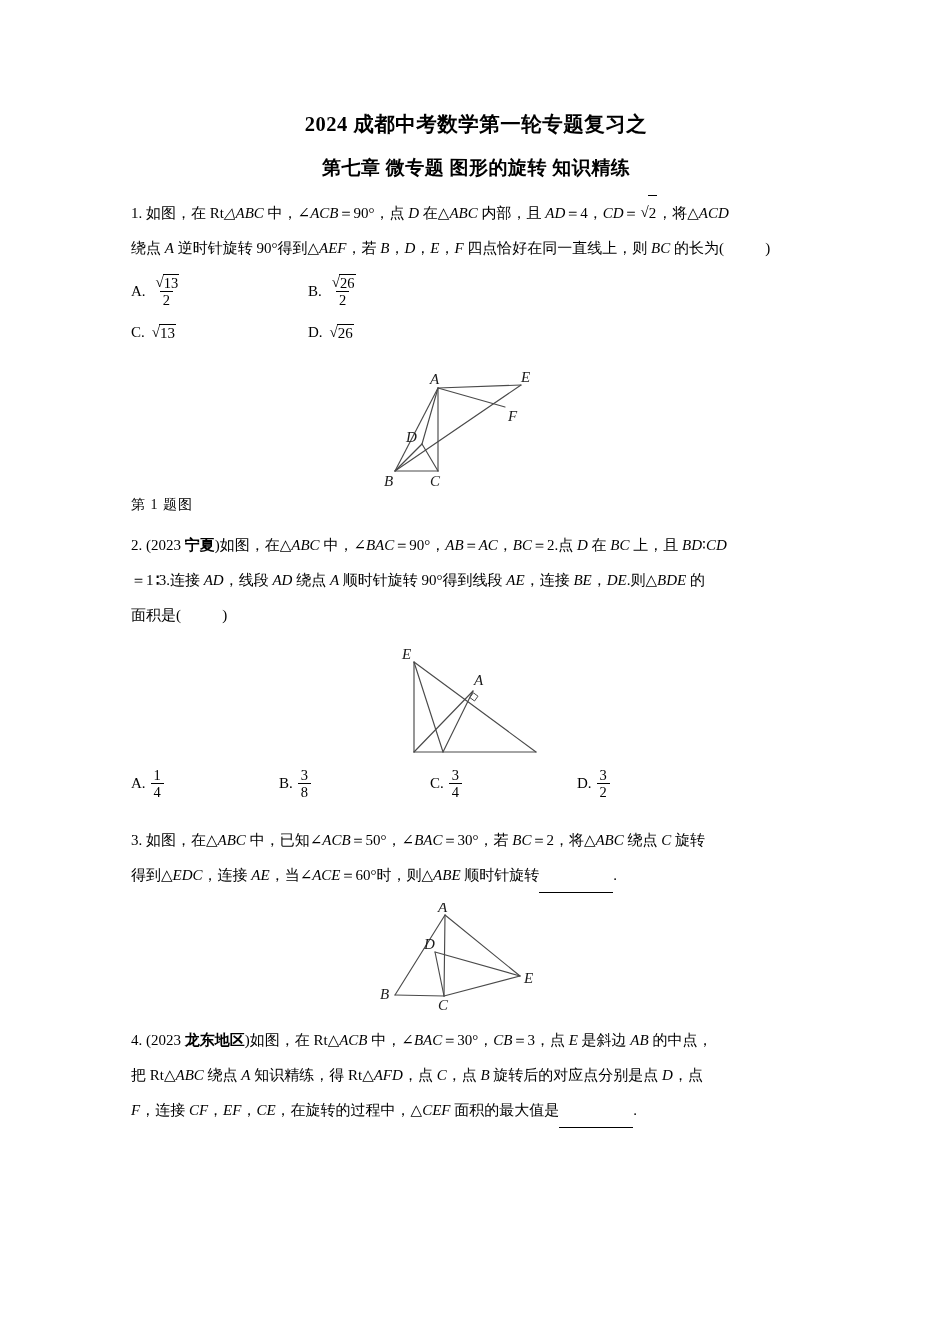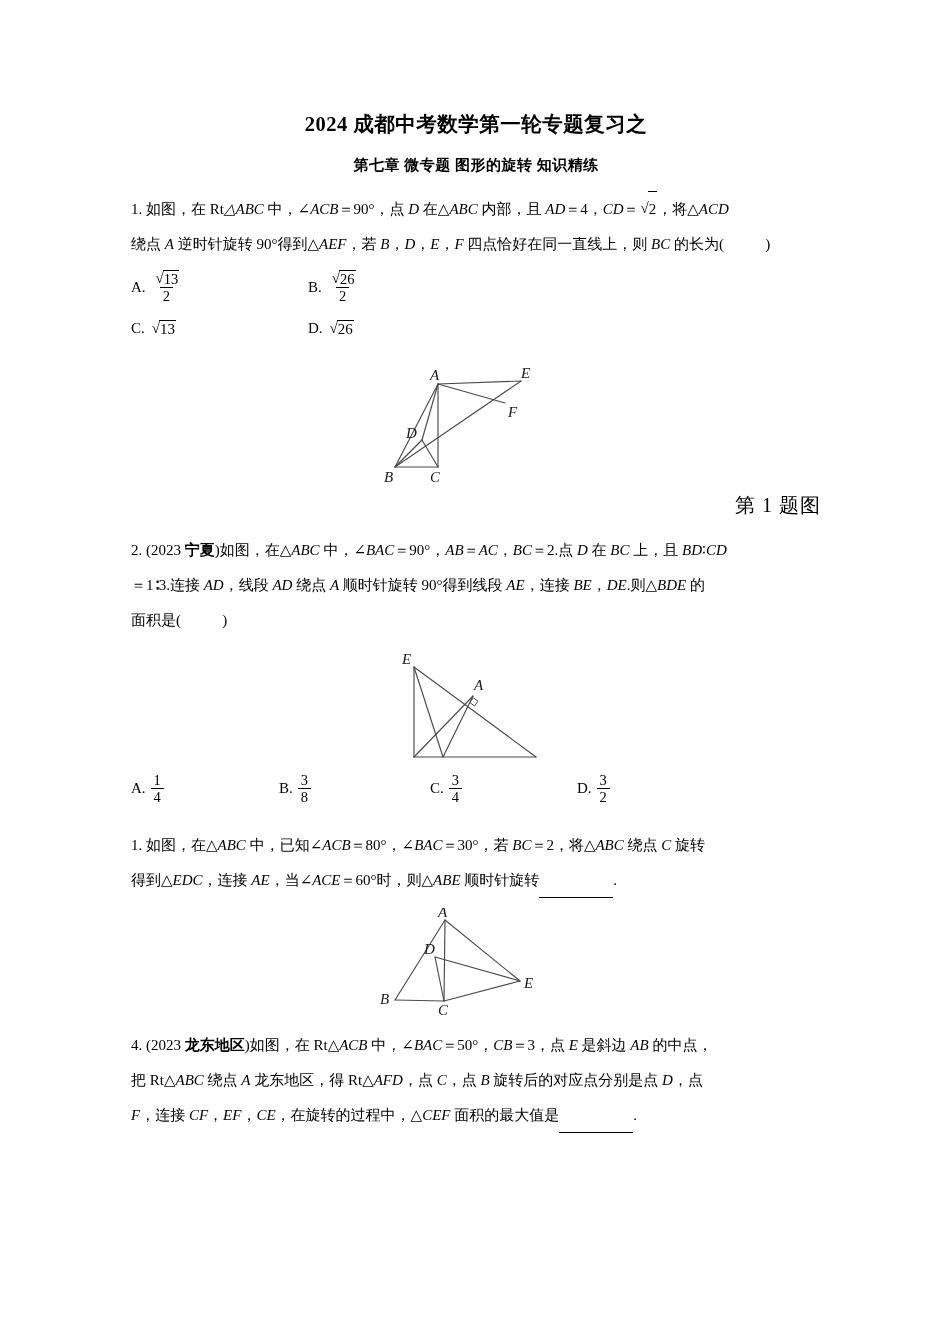--- a/index.html
+++ b/index.html
@@ -33,21 +33,21 @@
     padding-top: 114px;
     text-align: center;
   }
   .title-line1 {
     font-size: 20.5px;
     font-weight: bold;
     letter-spacing: 0.5px;
     line-height: 1.0;
   }
   .title-line2 {
-    font-size: 15px;
+    font-size: 19px;
     font-weight: bold;
     letter-spacing: 0.5px;
     margin-top: 23px;
     line-height: 1.0;
   }
 
   
   .q-para {
     font-size: 15px;
     line-height: 35px;
@@ -124,22 +124,22 @@
   .q2-opts { margin-top: 12px; height: 44px; position: relative; }
   .q2-opts .opt { position: absolute; top: 0; }
   .p-a { left: 0px; }
   .p-b { left: 148px; }
   .p-c { left: 299px; }
   .p-d { left: 446px; }
 
   
   .figure-wrap { text-align: center; }
   .fig-caption {
-    font-size: 20px;
-    text-align: right;
+    font-size: 14px;
+    text-align: left;
     letter-spacing: 1px;
   }
   svg { display: block; margin: 0 auto; }
   svg text {
     font-family: "Liberation Serif", "DejaVu Serif", serif;
     font-style: italic;
     font-size: 15px;
     fill: #1a1a1a;
   }
   .fig1 { margin-top: 12px; }
@@ -270,21 +270,21 @@
     <div class="opt p-d">
       <span class="opt-label">D.</span>
       <span class="frac">
         <span class="num">3</span>
         <span class="den">2</span>
       </span>
     </div>
   </div>
 
   <div class="q-para q3">
-    <span>1.  如图，在△</span><span class="it">ABC</span><span> 中，已知∠</span><span class="it">ACB</span><span>＝80°，∠</span><span class="it">BAC</span><span>＝30°，若 </span><span class="it">BC</span><span>＝2，将△</span><span class="it">ABC</span><span> 绕点 </span><span class="it">C</span><span> 旋转</span><br>
+    <span>3.  如图，在△</span><span class="it">ABC</span><span> 中，已知∠</span><span class="it">ACB</span><span>＝50°，∠</span><span class="it">BAC</span><span>＝30°，若 </span><span class="it">BC</span><span>＝2，将△</span><span class="it">ABC</span><span> 绕点 </span><span class="it">C</span><span> 旋转</span><br>
     <span>得到△</span><span class="it">EDC</span><span>，连接 </span><span class="it">AE</span><span>，当∠</span><span class="it">ACE</span><span>＝60°时，则△</span><span class="it">ABE</span><span> 顺时针旋转</span><span class="blank-line"></span><span>.</span>
   </div>
 
   <div class="figure-wrap fig3">
     <svg width="220" height="108" viewBox="0 0 220 108">
       <g stroke="#4a4a4a" stroke-width="1.15" fill="none" stroke-linecap="round">
         <line x1="79" y1="12" x2="29" y2="92"></line>
         <line x1="79" y1="12" x2="78" y2="93"></line>
         <line x1="29" y1="92" x2="78" y2="93"></line>
         <line x1="79" y1="12" x2="154" y2="73"></line>
@@ -294,19 +294,19 @@
       </g>
       <text x="72" y="9">A</text>
       <text x="58" y="46">D</text>
       <text x="14" y="96">B</text>
       <text x="72" y="107">C</text>
       <text x="158" y="80">E</text>
     </svg>
   </div>
 
   <div class="q-para q4">
-    <span>4. (2023 </span><b>龙东地区</b><span>)如图，在 Rt△</span><span class="it">ACB</span><span> 中，∠</span><span class="it">BAC</span><span>＝50°，</span><span class="it">CB</span><span>＝3，点 </span><span class="it">E</span><span> 是斜边 </span><span class="it">AB</span><span> 的中点，</span><br>
-    <span>把 Rt△</span><span class="it">ABC</span><span> 绕点 </span><span class="it">A</span><span> 龙东地区，得 Rt△</span><span class="it">AFD</span><span>，点 </span><span class="it">C</span><span>，点 </span><span class="it">B</span><span> 旋转后的对应点分别是点 </span><span class="it">D</span><span>，点</span><br>
+    <span>4. (2023 </span><b>龙东地区</b><span>)如图，在 Rt△</span><span class="it">ACB</span><span> 中，∠</span><span class="it">BAC</span><span>＝30°，</span><span class="it">CB</span><span>＝3，点 </span><span class="it">E</span><span> 是斜边 </span><span class="it">AB</span><span> 的中点，</span><br>
+    <span>把 Rt△</span><span class="it">ABC</span><span> 绕点 </span><span class="it">A</span><span> 知识精练，得 Rt△</span><span class="it">AFD</span><span>，点 </span><span class="it">C</span><span>，点 </span><span class="it">B</span><span> 旋转后的对应点分别是点 </span><span class="it">D</span><span>，点</span><br>
     <span class="it">F</span><span>，连接 </span><span class="it">CF</span><span>，</span><span class="it">EF</span><span>，</span><span class="it">CE</span><span>，在旋转的过程中，△</span><span class="it">CEF</span><span> 面积的最大值是</span><span class="blank-line"></span><span>.</span>
   </div>
 
  </div>
 </div>
 
 </body></html>

